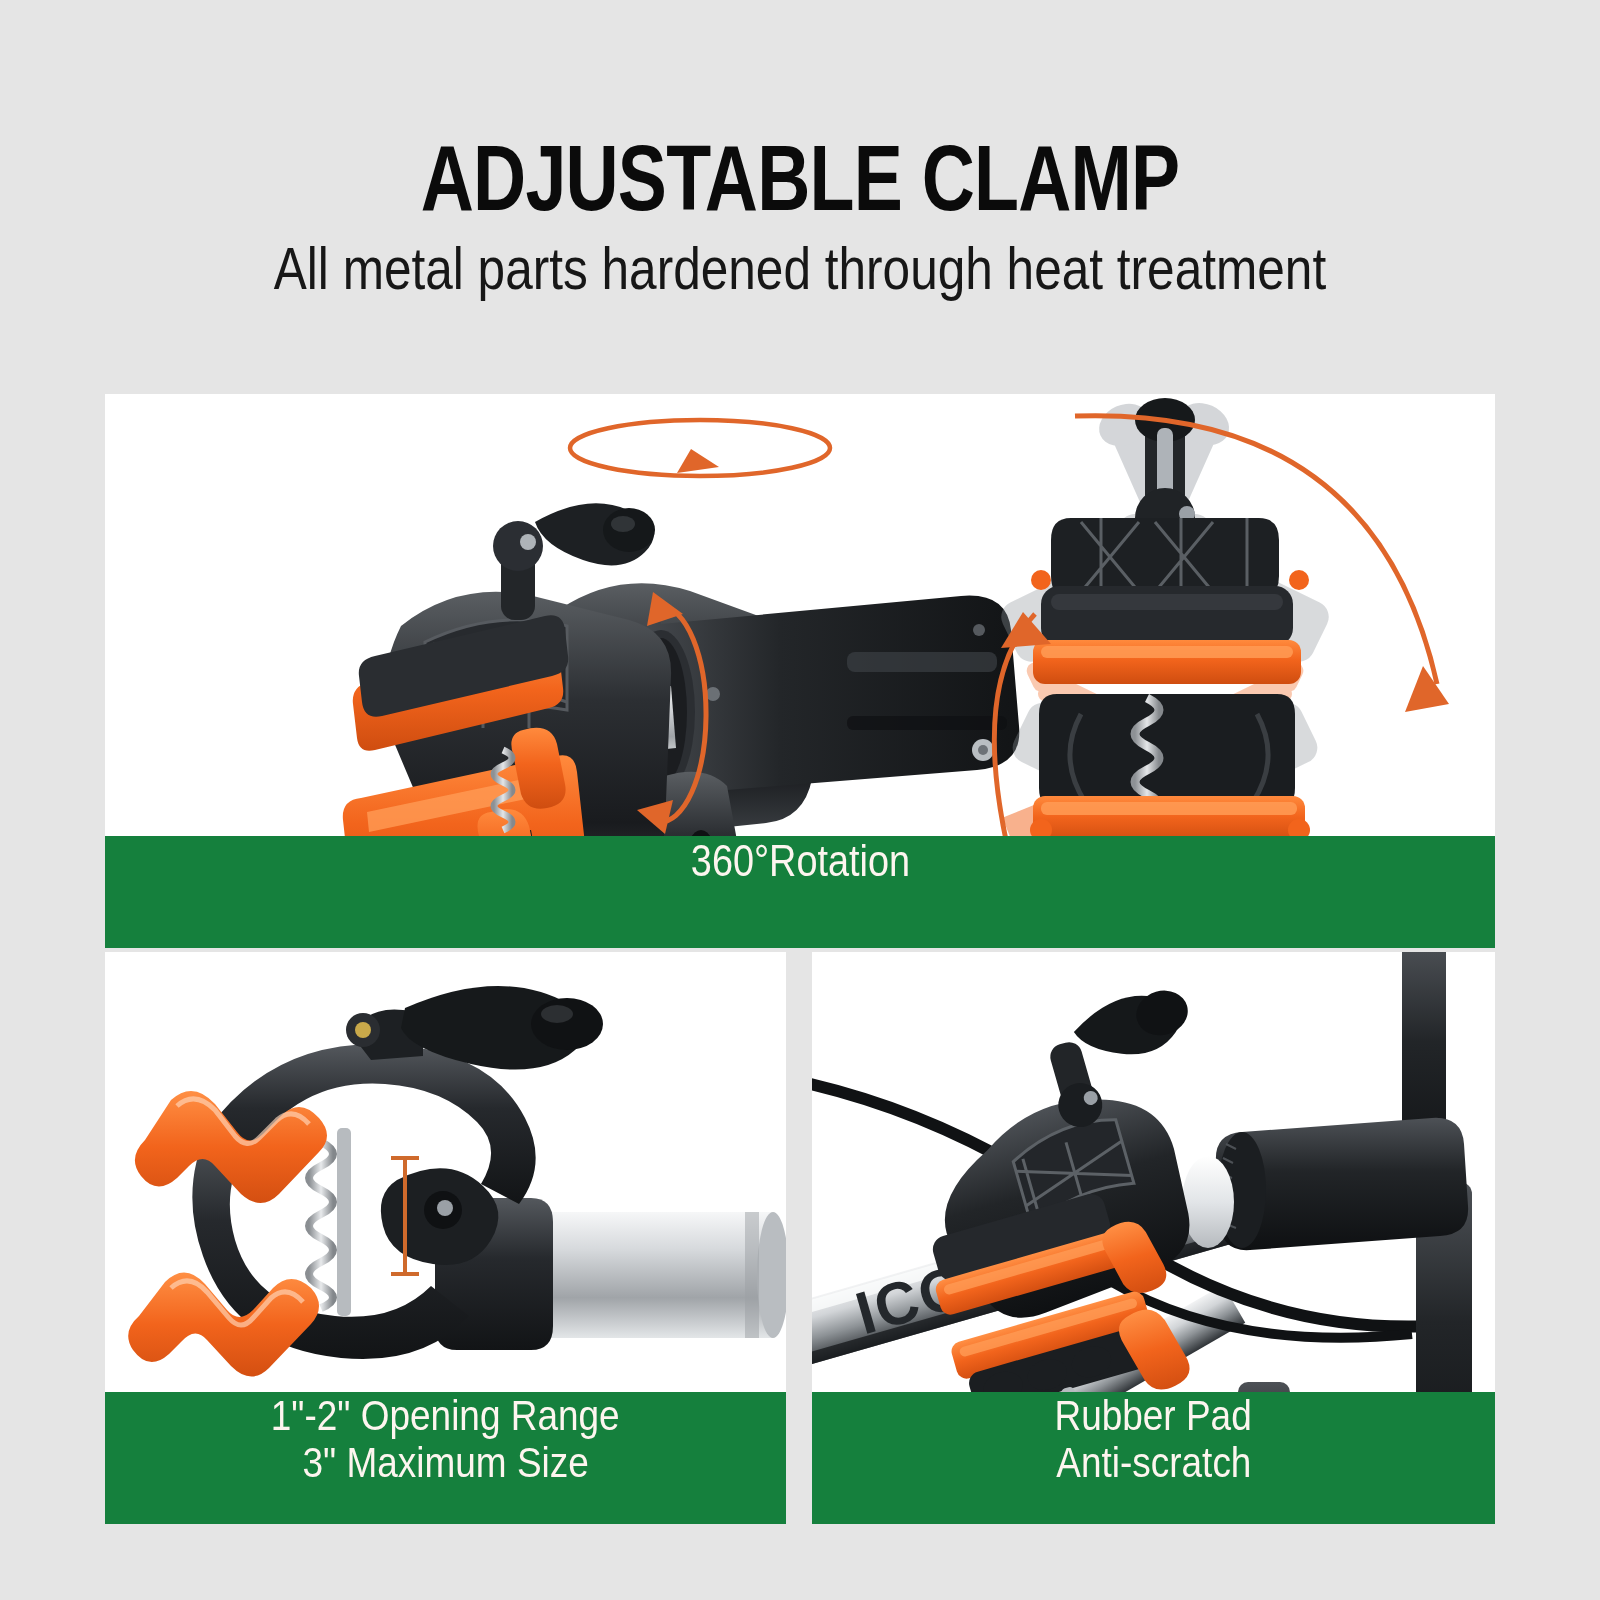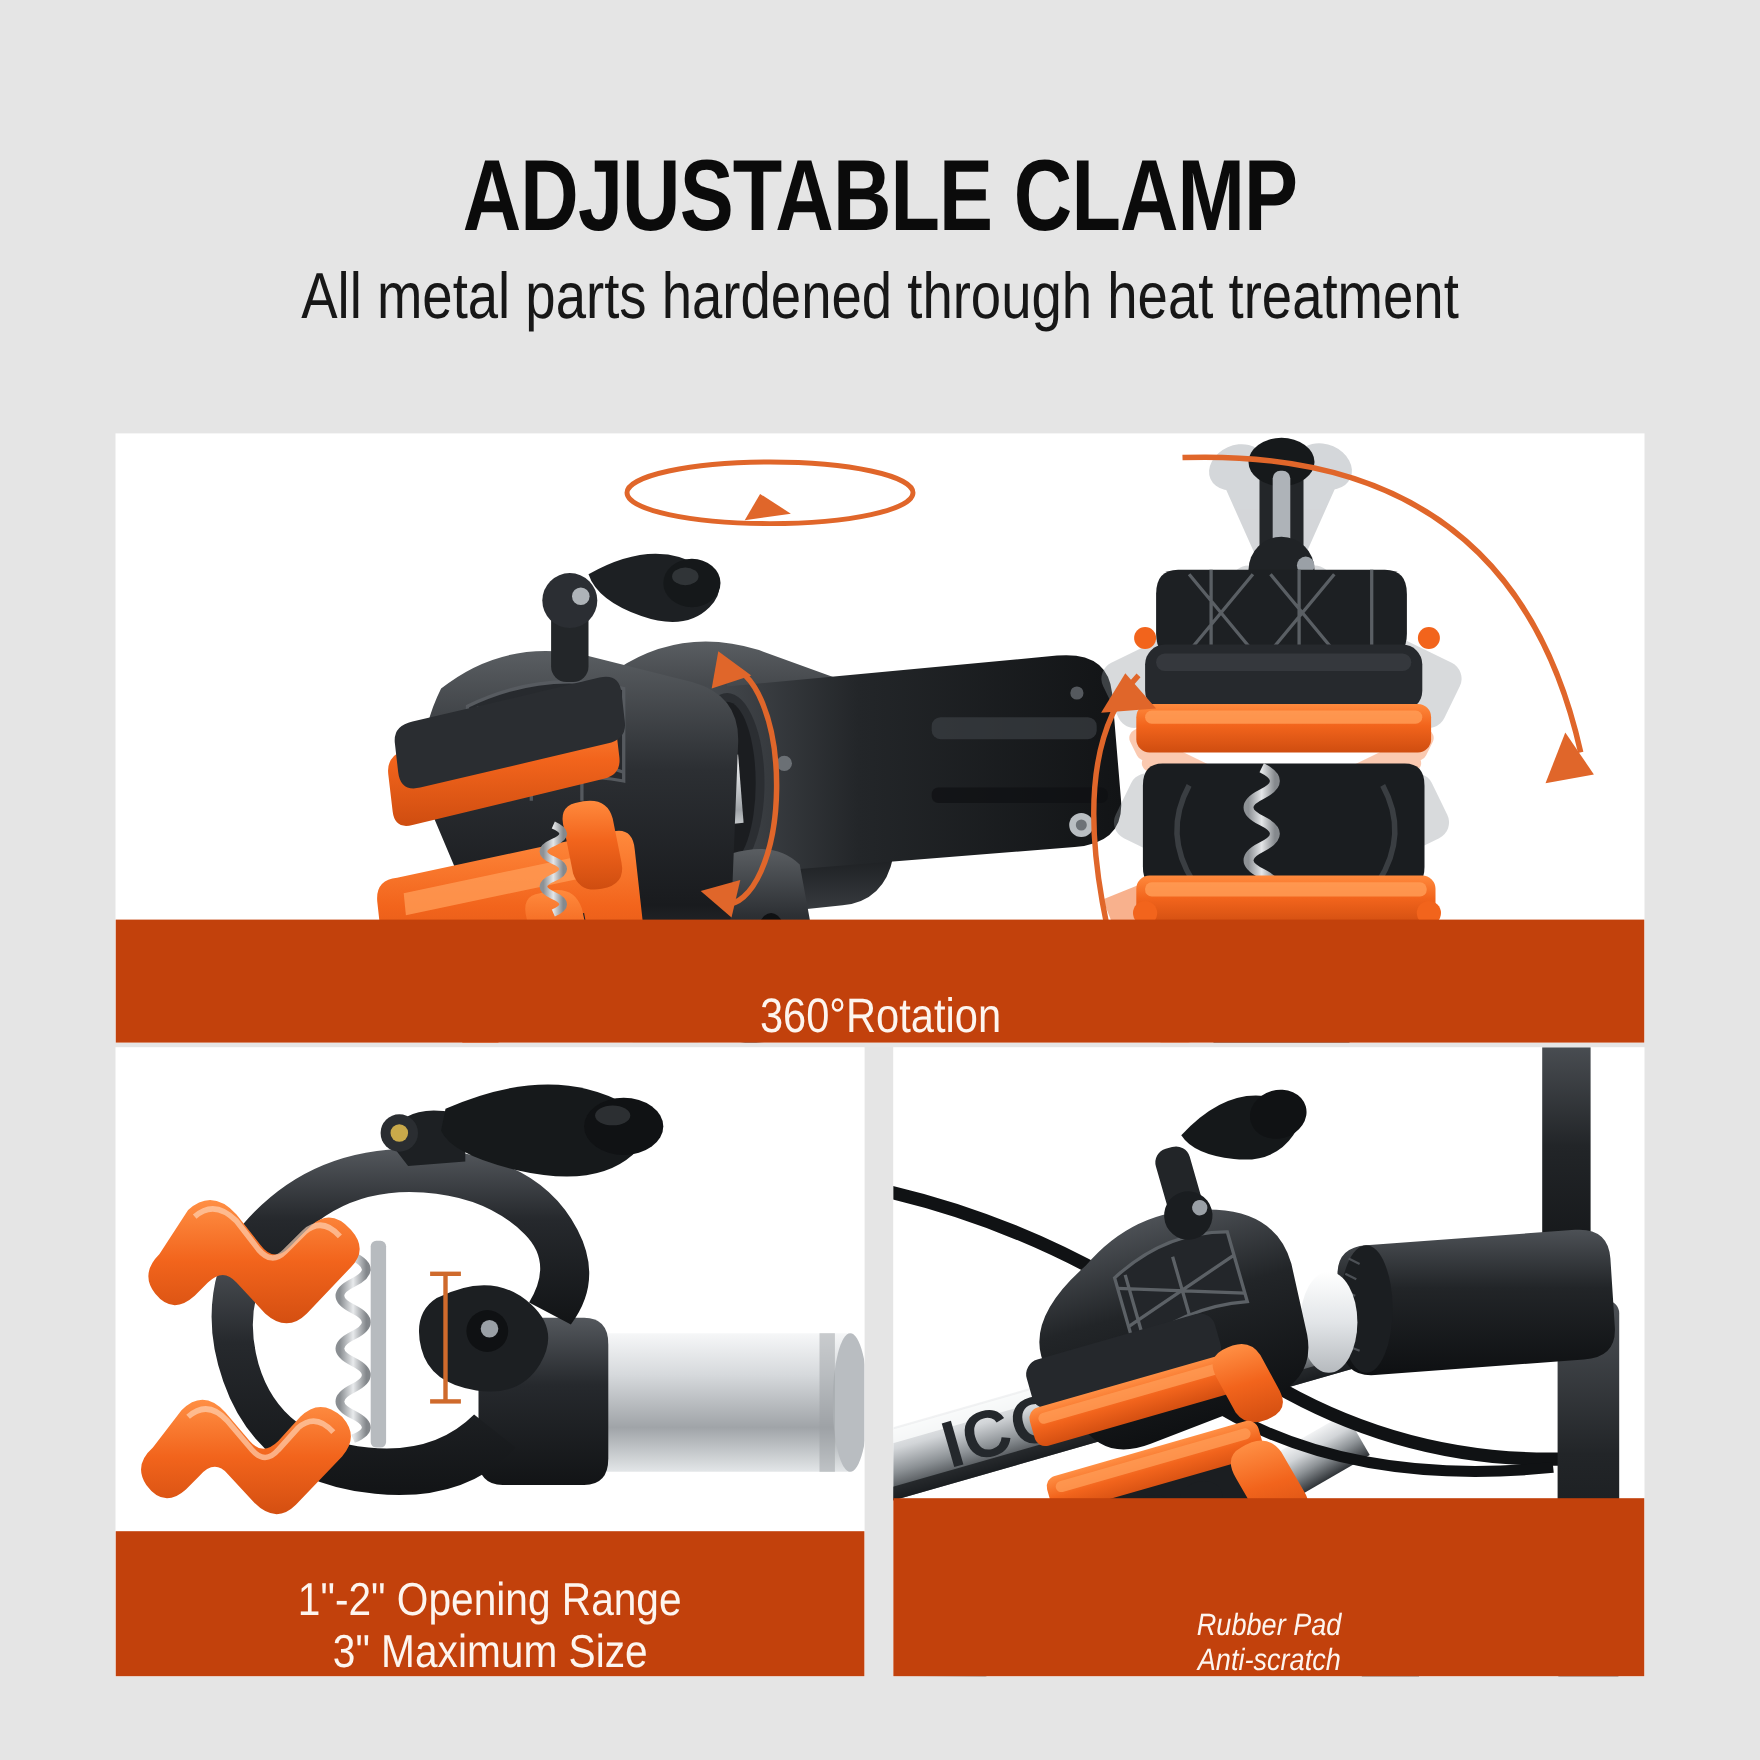--- a/index.html
+++ b/index.html
@@ -35,31 +35,31 @@
   
   .panel{position:absolute;background:#ffffff;overflow:hidden;}
   #panel-top{left:105px;top:394px;width:1390px;height:554px;}
   #panel-bl{left:105px;top:952px;width:681px;height:572px;}
   #panel-br{left:812px;top:952px;width:683px;height:572px;}
 
   .photo{position:absolute;left:0;top:0;width:100%;height:100%;}
 
   .caption{
     position:absolute;left:0;bottom:0;width:100%;
-    background:#c2410c;
+    background:#15803d;
     color:#fdf5ef;
     display:flex;flex-direction:column;
-    align-items:center;justify-content:flex-end;
+    align-items:center;justify-content:flex-start;
     font-family:"Liberation Sans Narrow","Liberation Sans",sans-serif;
     line-height:1.12;
   }
   #caption-top{height:112px;font-size:44px;}
   #caption-top .cap-line{transform:scaleX(.86);}
   #caption-bl{height:132px;font-size:42px;}
-  #caption-br{height:162px;font-size:28px;font-style:italic;}
+  #caption-br{height:132px;font-size:42px;}
   #caption-bl .cap-line,#caption-br .cap-line{transform:scaleX(.88);}
 
   
   .ann-360{
     position:absolute;left:1298px;top:455px;
     font-size:40px;font-weight:bold;color:#d2622c;
     font-family:"Liberation Sans",sans-serif;
     letter-spacing:.5px;
   }
   svg{display:block;}

